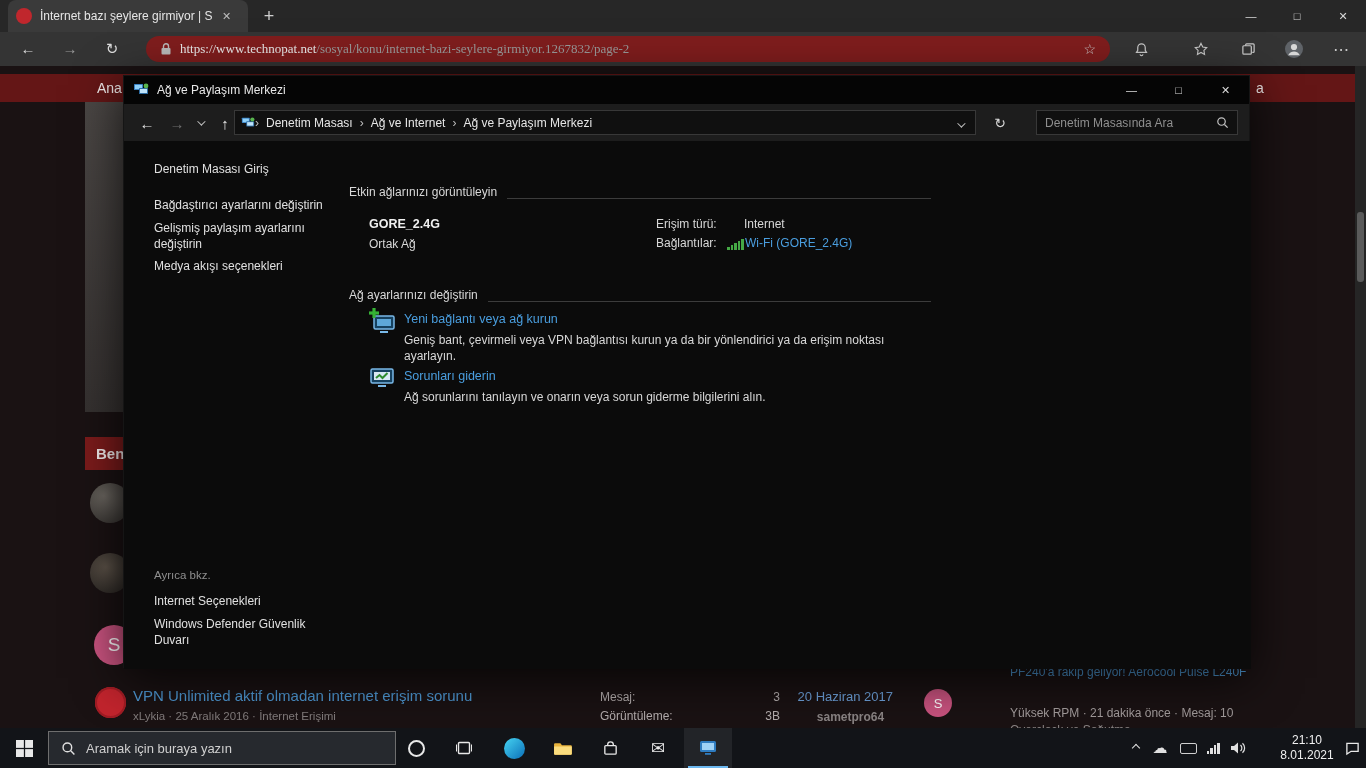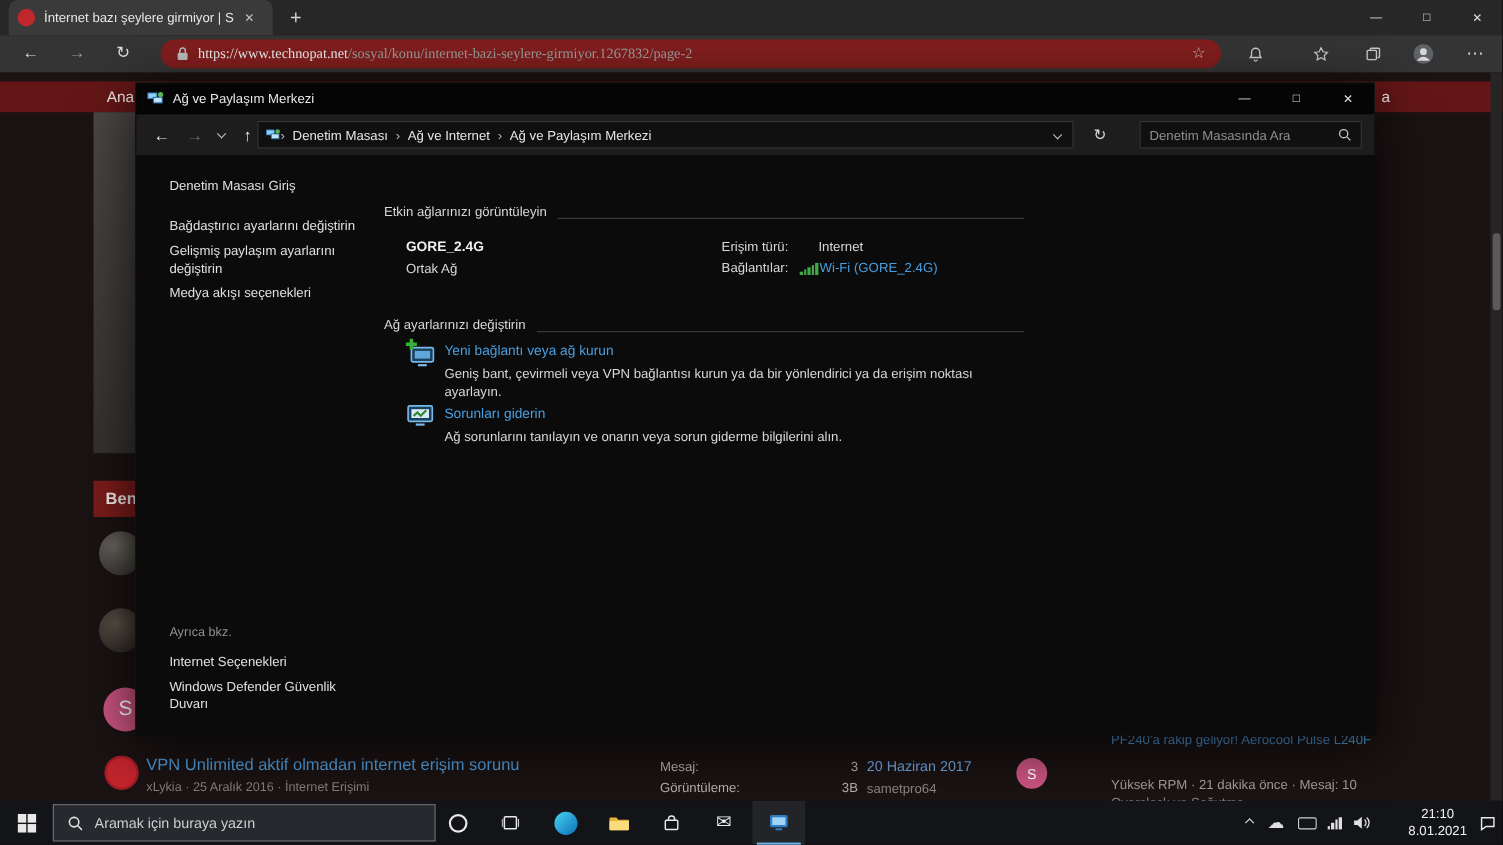--- a/index.html
+++ b/index.html
@@ -50,24 +50,24 @@
   .av2 { left:90px; top:487px; width:40px; height:40px;
          background:radial-gradient(circle at 40% 35%, #5d5349, #221f1d); }
   .avS { left:94px; top:559px; width:40px; height:40px; background:#c9537f; color:#fff;
          font-size:19px; display:flex; align-items:center; justify-content:center; }
   .thread-avatar { left:95px; top:621px; width:31px; height:31px; background:#c2242d;
                    box-shadow:inset 0 0 0 2px #a01c24; }
   .thread-title { position:absolute; left:133px; top:621px; color:#4f9ad6; font-size:15px; cursor:pointer; white-space:nowrap; }
   .thread-meta { position:absolute; left:133px; top:644px; color:#837d7d; font-size:11.5px; white-space:nowrap; }
   .stat-label { position:absolute; left:600px; color:#b5aeae; font-size:12px; white-space:nowrap; }
   .stat-value { position:absolute; left:730px; width:50px; text-align:right; color:#b5aeae; font-size:12px; }
-  .thread-date { position:absolute; left:788px; top:623px; width:125px; text-align:left;
+  .thread-date { position:absolute; left:768px; top:623px; width:125px; text-align:right;
                  color:#6fa3dd; font-size:13px; white-space:nowrap; }
-  .thread-poster { position:absolute; left:788px; top:644px; width:125px; text-align:left;
-                   color:#8a8484; font-size:12px; white-space:nowrap; }
+  .thread-poster { position:absolute; left:788px; top:644px; width:125px; text-align:center;
+                   color:#8a8484; font-size:12px; white-space:nowrap;font-weight:bold; }
   .avS2 { left:924px; top:623px; width:28px; height:28px; background:#c9537f; color:#fff;
           font-size:13px; display:flex; align-items:center; justify-content:center; }
   .side-title { position:absolute; left:1010px; top:596px; width:262px; color:#4f9ad6;
                 font-size:12px; line-height:20px; cursor:pointer; }
   .side-meta { position:absolute; left:1010px; top:640px; color:#a39c9c; font-size:12px; white-space:nowrap; }
   .side-cat { position:absolute; left:1010px; top:657px; color:#8a8484; font-size:12px; white-space:nowrap; }
 
   .scrollbar { position:absolute; left:1355px; top:66px; width:11px; height:662px; background:#252525; }
   .scroll-thumb { position:absolute; left:2px; top:146px; width:7px; height:70px; background:#5a5a5a; border-radius:3px; }
 

